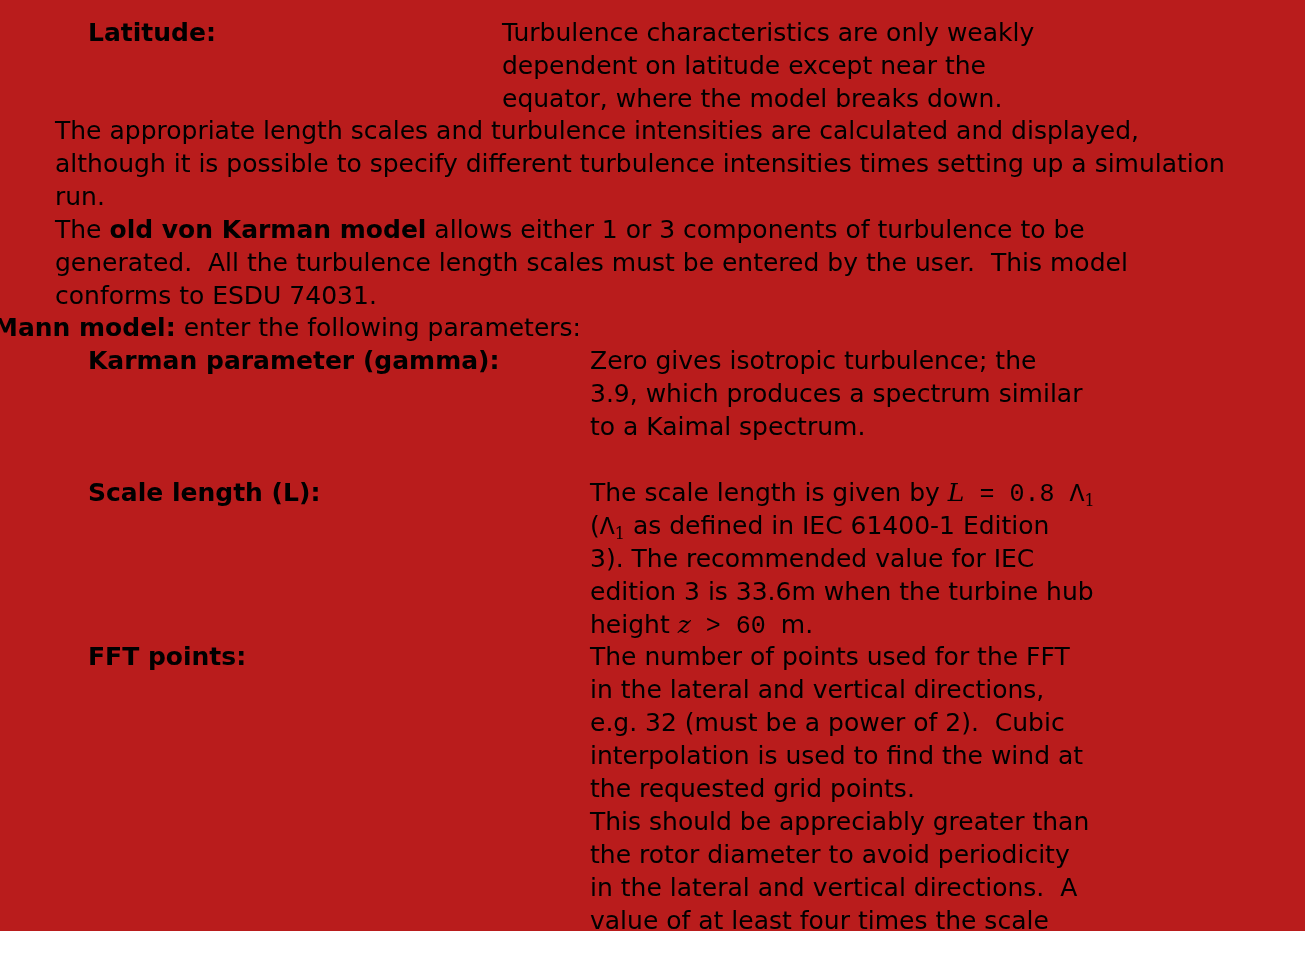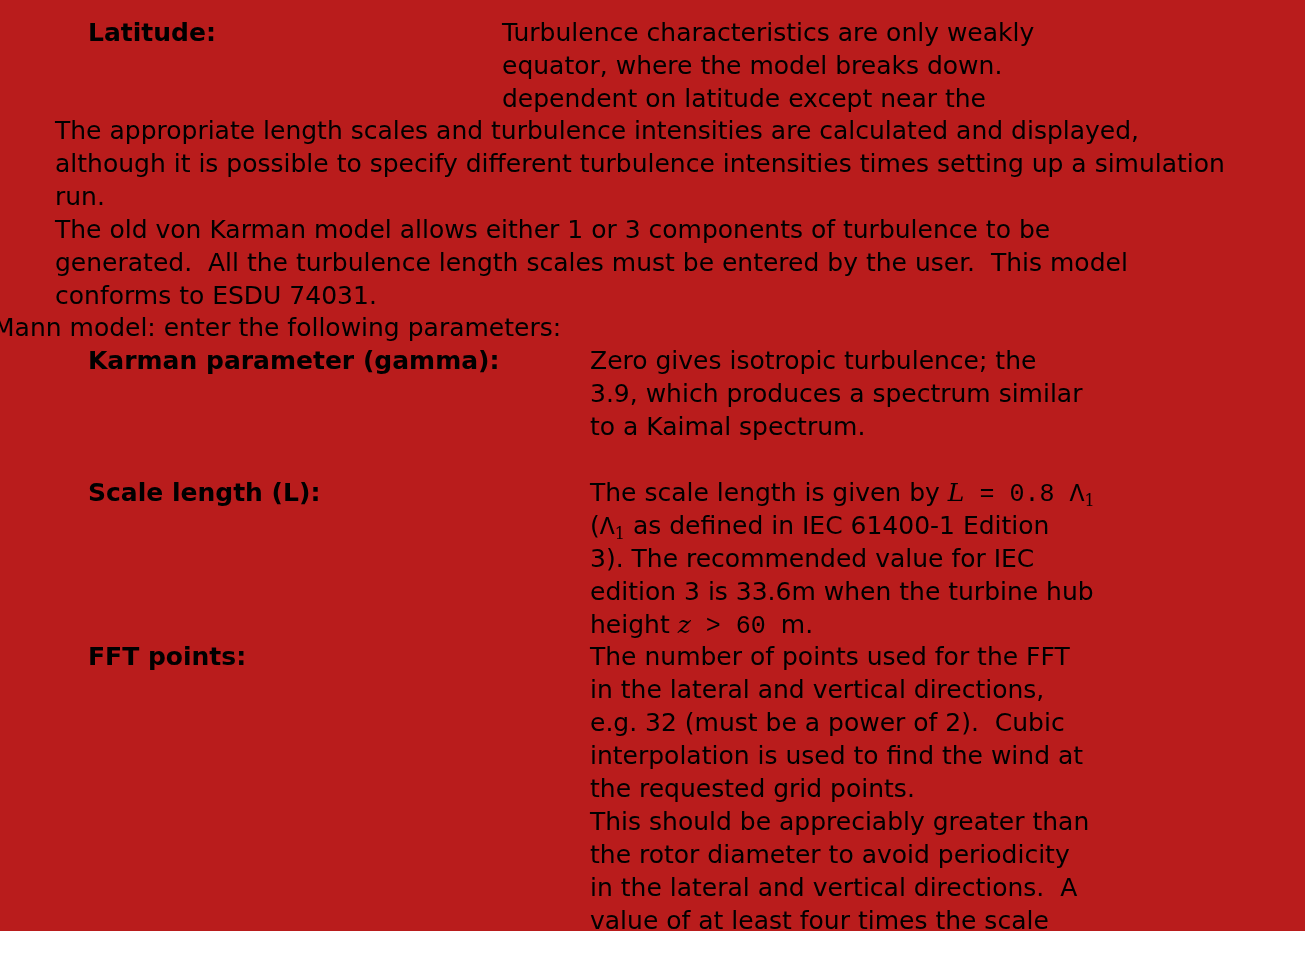--- a/index.html
+++ b/index.html
@@ -16,21 +16,21 @@
   }
   .block { position: absolute; }
   .line {
     white-space: pre;
     line-height: 32.9px;
     height: 32.9px;
   }
   .label { font-weight: bold; }
   
   .s-n  { }
-  .s-b  { font-weight: normal; }
+  .s-b  { font-weight: bold; }
   .s-mi { font-family: "DejaVu Serif", serif; font-style: italic; }
   .s-m  { font-family: Liberation Mono, monospace; }
   .s-sub{ font-family: "DejaVu Serif", serif; font-size: 16px; position: relative; top: 5px; }
 
   
   .col-label   { left: 88px; }
   .col-desc-a  { left: 502px; }
   .col-desc-b  { left: 590px; }
   .col-para    { left: 55px; }
   .col-edge    { left: -7px; }
@@ -38,22 +38,22 @@
 </head>
 <body>
 
 <div class="page">
 
   <div class="block label col-label" style="top:17px">
       <div class="line"><span class="s-n">Latitude:</span></div>
     </div>
   <div class="block col-desc-a" style="top:17px">
       <div class="line"><span class="s-n">Turbulence characteristics are only weakly</span></div>
+      <div class="line"><span class="s-n">dependent on latitude except near the</span></div>
       <div class="line"><span class="s-n">equator, where the model breaks down.</span></div>
-      <div class="line"><span class="s-n">dependent on latitude except near the</span></div>
     </div>
 
   <div class="block col-para" style="top:115px">
       <div class="line"><span class="s-n">The appropriate length scales and turbulence intensities are calculated and displayed,</span></div>
       <div class="line"><span class="s-n">although it is possible to specify different turbulence intensities times setting up a simulation</span></div>
       <div class="line"><span class="s-n">run.</span></div>
     </div>
 
   <div class="block col-para" style="top:214px">
       <div class="line"><span class="s-n">The </span><span class="s-b">old von Karman model</span><span class="s-n"> allows either 1 or 3 components of turbulence to be</span></div>

